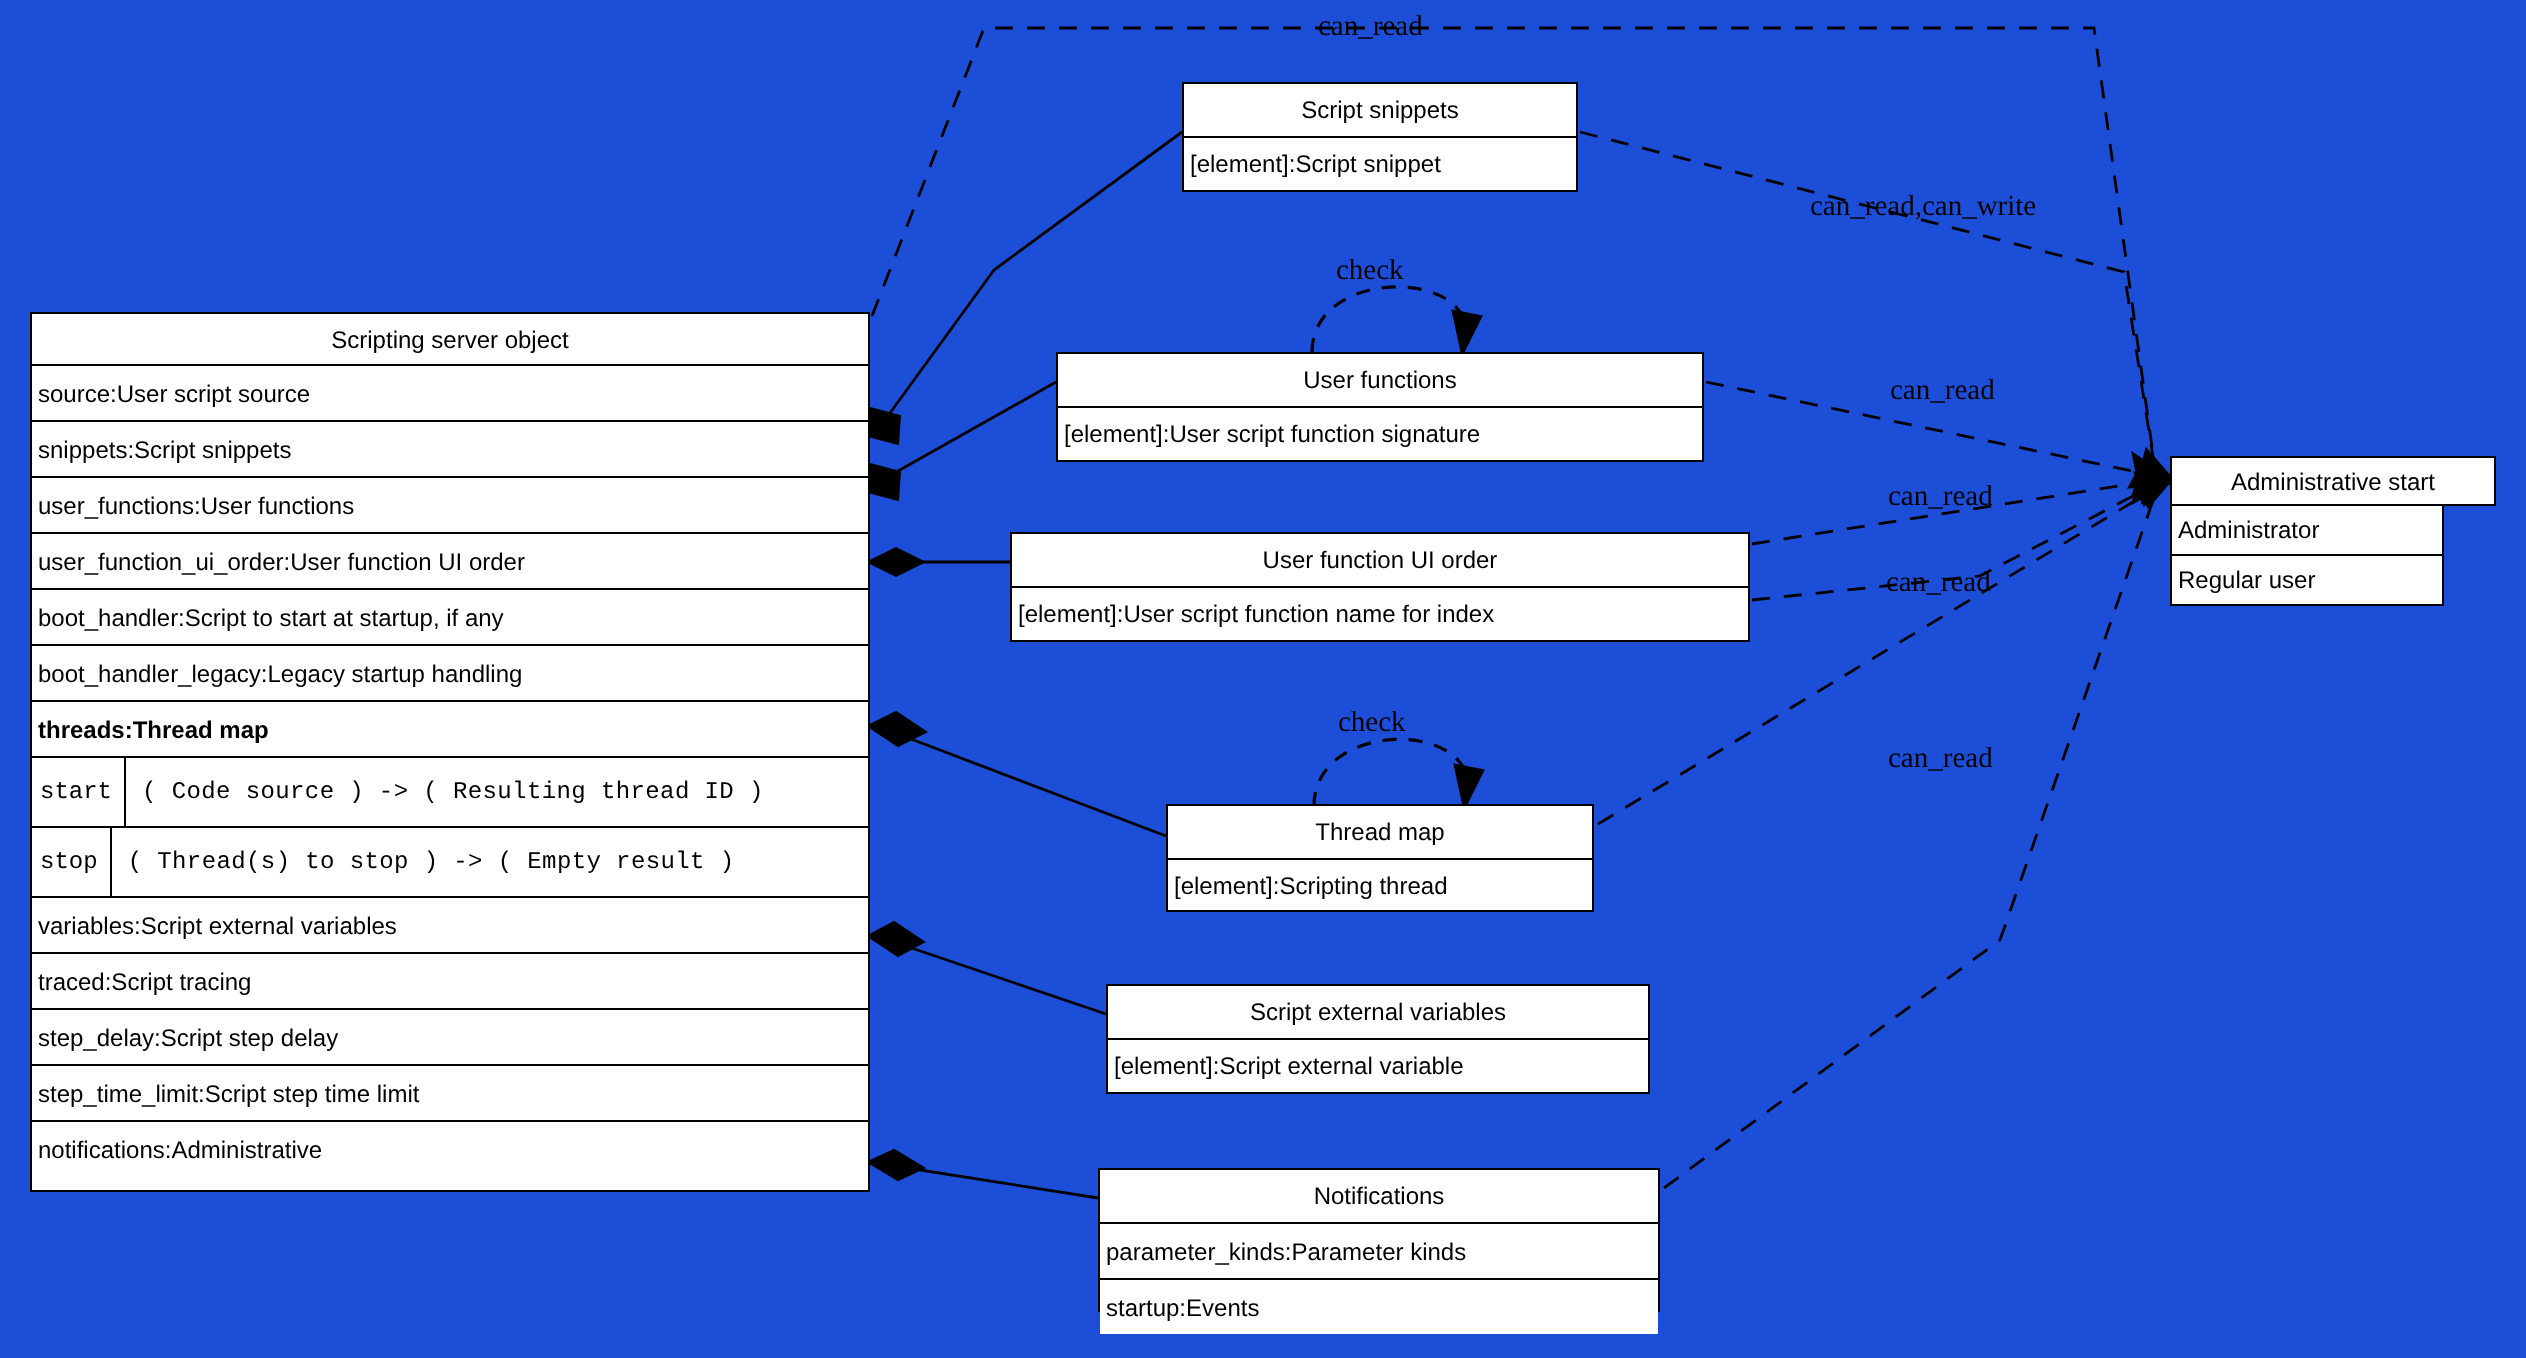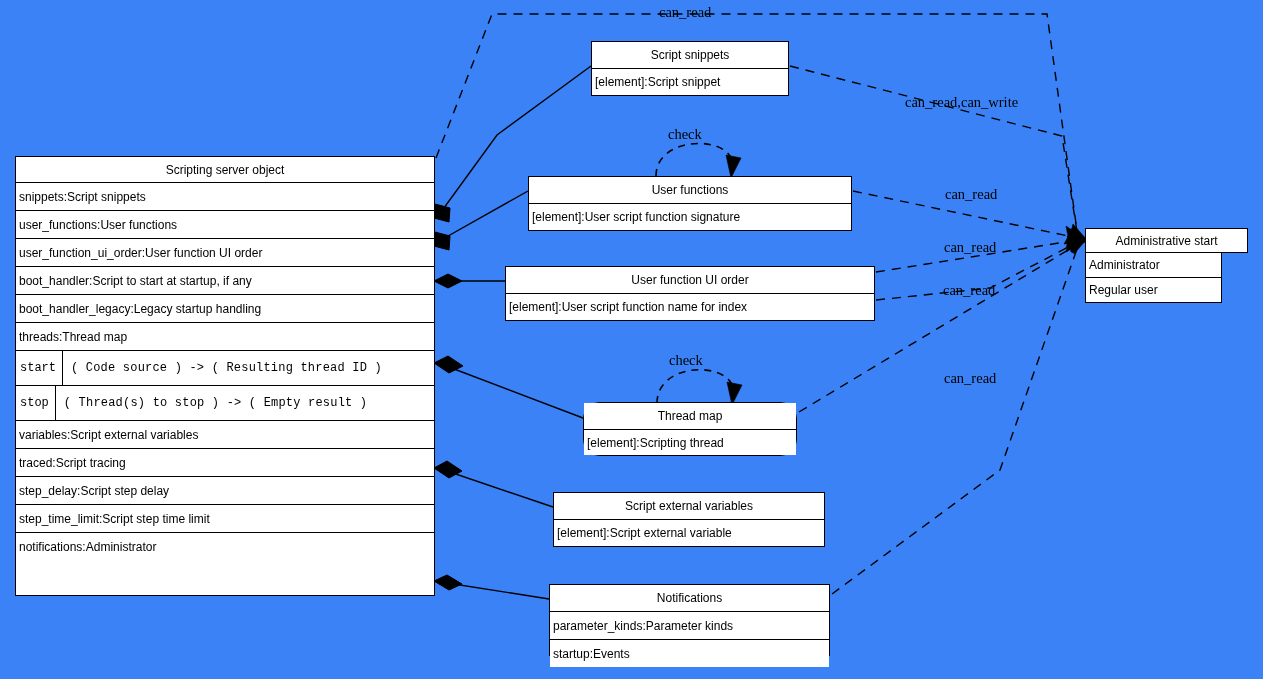--- a/index.html
+++ b/index.html
@@ -4,21 +4,21 @@
 <style>
   html, body {
     margin: 0;
     padding: 0;
     background: #ffffff;
   }
   #diagram-root {
     position: relative;
     width: 1263px;
     height: 679px;
-    background: #3b82f6;
+    background: #1d4ed8;
     font-family: "Liberation Sans", sans-serif;
     overflow: hidden;
   }
   svg.layer {
     position: absolute;
     top: 0;
     left: 0;
     width: 1263px;
     height: 679px;
   }
@@ -169,57 +169,58 @@
     <text class="edge-label" x="945" y="196">can_read</text>
     <text class="edge-label" x="944" y="249">can_read</text>
     <text class="edge-label" x="943" y="292">can_read</text>
     <text class="edge-label" x="944" y="380">can_read</text>
     <text class="edge-label" x="668" y="136">check</text>
     <text class="edge-label" x="669" y="362">check</text>
   </svg>
 
   <div class="uml-box" style="left:15px; top:156px; width:420px; height:440px;">
     <div class="uml-row title" style="height:26px;">Scripting server object</div>
+    <div class="uml-row attr" style="height:28px;">source:User script source</div>
     <div class="uml-row attr" style="height:28px;">snippets:Script snippets</div>
     <div class="uml-row attr" style="height:28px;">user_functions:User functions</div>
     <div class="uml-row attr" style="height:28px;">user_function_ui_order:User function UI order</div>
     <div class="uml-row attr" style="height:28px;">boot_handler:Script to start at startup, if any</div>
     <div class="uml-row attr" style="height:28px;">boot_handler_legacy:Legacy startup handling</div>
-    <div class="uml-row attr" style="height:28px;">threads:Thread map</div>
+    <div class="uml-row attr" style="height:28px;font-weight:bold;">threads:Thread map</div>
     <div class="uml-row method" style="height:35px;">
       <span class="method-name">start</span>
       <span class="method-sig">(  Code source  )   -&gt; (  Resulting thread ID  )</span>
     </div>
     <div class="uml-row method" style="height:35px;">
       <span class="method-name">stop</span>
       <span class="method-sig">(   Thread(s) to stop  )    -&gt; (  Empty result  )</span>
     </div>
     <div class="uml-row attr" style="height:28px;">variables:Script external variables</div>
     <div class="uml-row attr" style="height:28px;">traced:Script tracing</div>
     <div class="uml-row attr" style="height:28px;">step_delay:Script step delay</div>
     <div class="uml-row attr" style="height:28px;">step_time_limit:Script step time limit</div>
-    <div class="uml-row attr" style="height:28px;">notifications:Administrator</div>
+    <div class="uml-row attr" style="height:28px;">notifications:Administrative</div>
   </div>
 
   <div class="uml-box" style="left:591px; top:41px; width:198px; height:55px;">
     <div class="uml-row title" style="height:27px;">Script snippets</div>
     <div class="uml-row attr" style="height:26px;">[element]:Script snippet</div>
   </div>
 
   <div class="uml-box" style="left:505px; top:266px; width:370px; height:55px;">
     <div class="uml-row title" style="height:27px;">User function UI order</div>
     <div class="uml-row attr" style="height:26px;">[element]:User script function name for index</div>
   </div>
 
   <div class="uml-box" style="left:528px; top:176px; width:324px; height:55px;">
     <div class="uml-row title" style="height:27px;">User functions</div>
     <div class="uml-row attr" style="height:26px;">[element]:User script function signature</div>
   </div>
 
-  <div class="uml-box" style="left:583px; top:402px; width:214px; height:54px;border-radius:17px;">
+  <div class="uml-box" style="left:583px; top:402px; width:214px; height:54px;">
     <div class="uml-row title" style="height:27px;">Thread map</div>
     <div class="uml-row attr" style="height:25px;">[element]:Scripting thread</div>
   </div>
 
   <div class="uml-box" style="left:553px; top:492px; width:272px; height:55px;">
     <div class="uml-row title" style="height:27px;">Script external variables</div>
     <div class="uml-row attr" style="height:26px;">[element]:Script external variable</div>
   </div>
 
   <div class="uml-box" style="left:549px; top:584px; width:281px; height:72px;">

